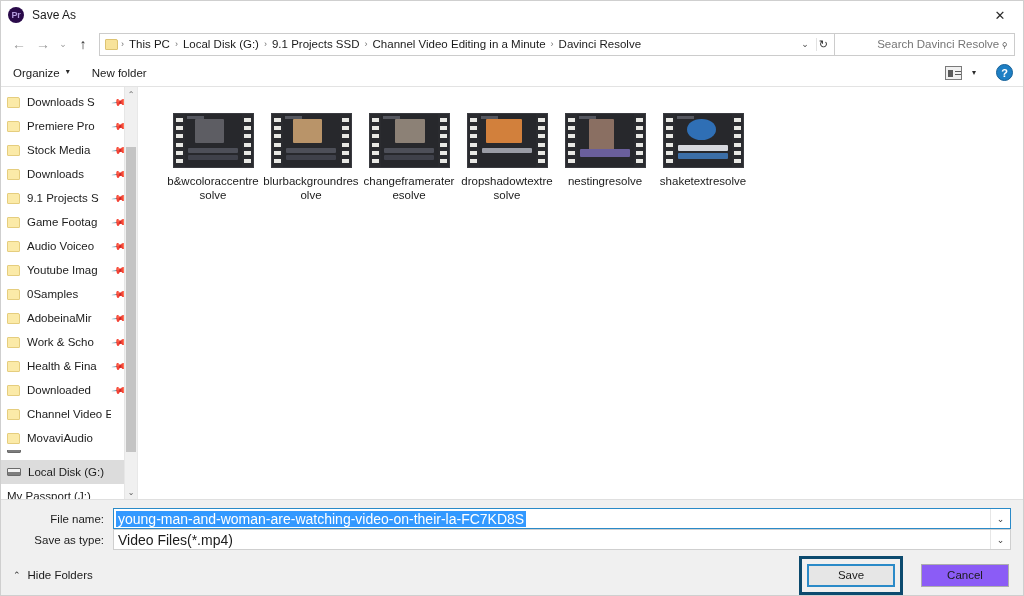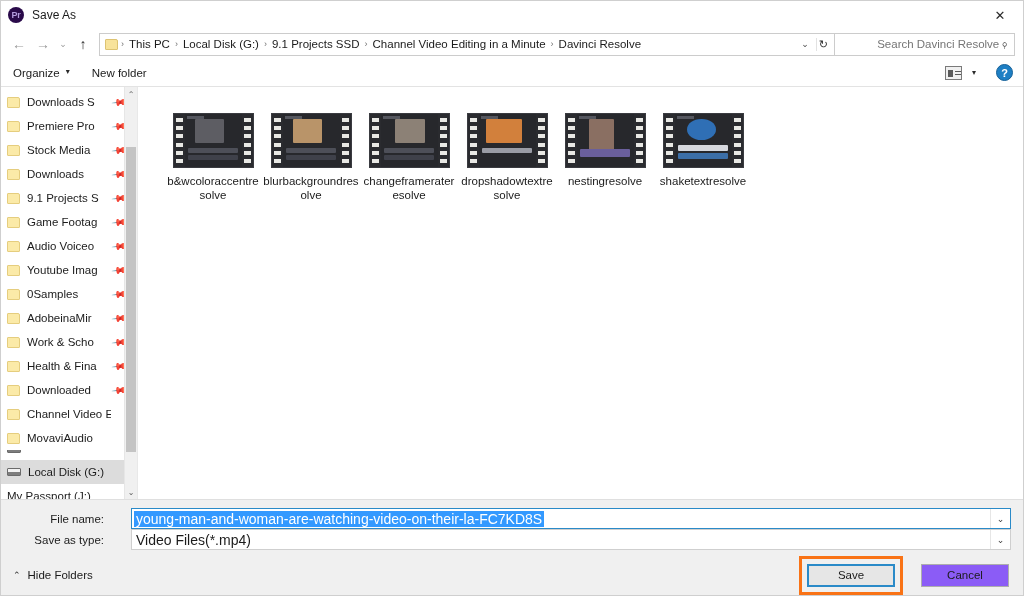--- a/index.html
+++ b/index.html
@@ -307,21 +307,20 @@
 
   
   .formarea {
     background: #f0f0f0;
     border-top: 1px solid #dfdfdf;
     padding: 8px 12px 0 12px;
     min-height: 56px;
   }
   .form-row {
     display: flex; align-items: center;
-    gap: 18px;
   }
   .form-label {
     width: 100px;
     text-align: right;
     padding-right: 9px;
     font-size: 11.5px;
     color: #1b1b1b;
   }
   .field {
     flex: 1;
@@ -376,21 +375,21 @@
     font-family: "Liberation Sans", sans-serif;
   }
   .btn.primary {
     border: 2px solid #2a8ac8;
     background: #e6e6e6;
   }
   .save-wrap {
     position: relative;
     margin-right: 18px;
     padding: 5px;
-    border: 3px solid #f97316;
+    border: 3px solid #0c4a6e;
     display: flex;
   }
 </style>
 </head>
 <body>
 
 <div class="dialog">
 
   <div class="titlebar">
     <div class="pr-icon">Pr</div>

